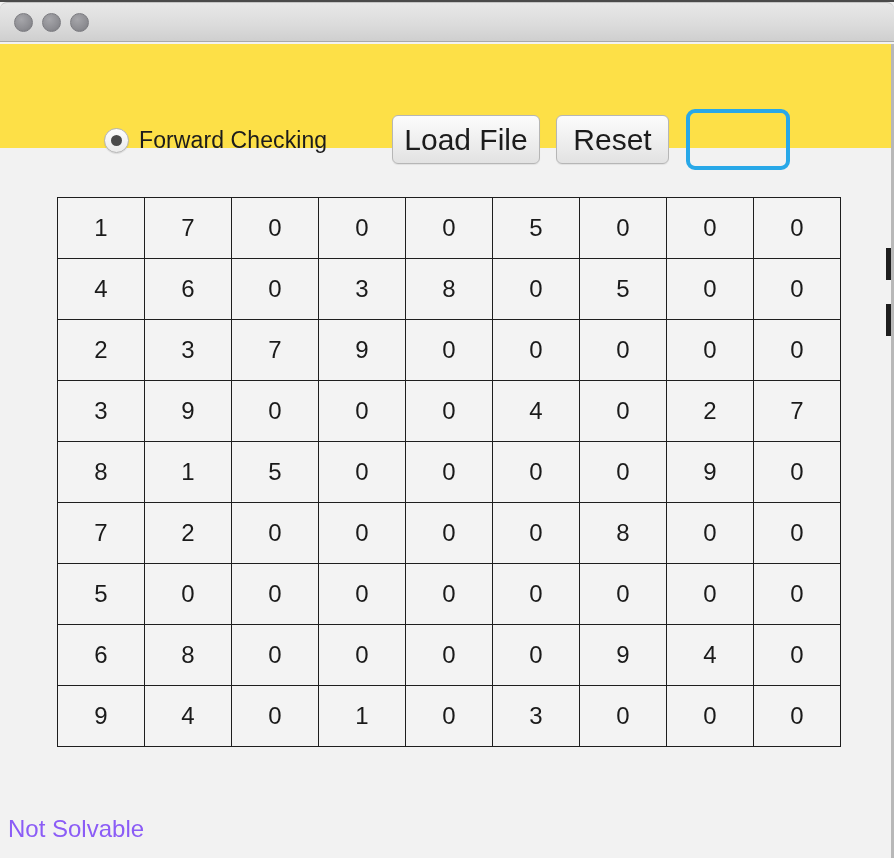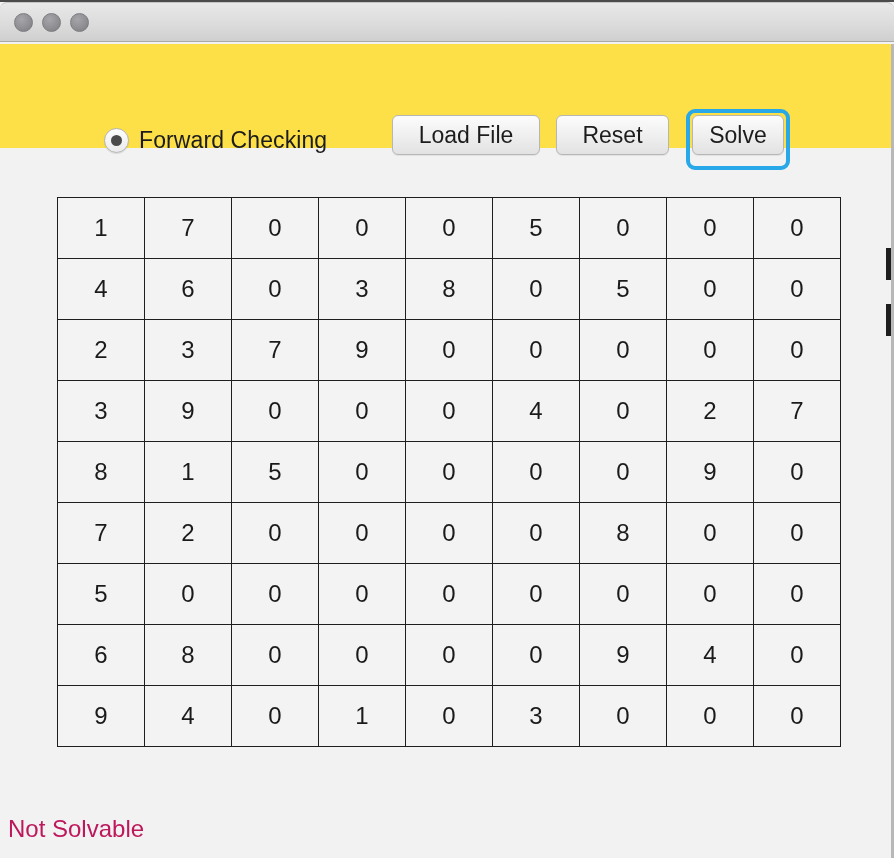--- a/index.html
+++ b/index.html
@@ -106,27 +106,27 @@
   .radio-label {
     font-size: 23px;
     color: #1c1c1c;
     letter-spacing: 0.1px;
     white-space: nowrap;
   }
 
   .btn {
     position: absolute;
     top: 71px;
-    height: 40px;
+    height: 49px;
     background: linear-gradient(to bottom, #fcfcfc 0%, #f0f0f0 48%, #e2e2e2 100%);
     border: 1px solid #b6b6b6;
     border-radius: 6px;
     box-sizing: border-box;
     font-family: "Liberation Sans", sans-serif;
-    font-size: 23px;
+    font-size: 30px;
     color: #1c1c1c;
     cursor: default;
     padding: 8px;
     box-shadow: 0 1px 1px rgba(0,0,0,0.07);
     display: flex;
     align-items: center;
     justify-content: center;
   }
   #btn-load  { left: 392px; width: 148px; }
   #btn-reset { left: 556px; width: 113px; text-align: center; }
@@ -223,21 +223,20 @@
       <span class="radio-outer">
         <span class="radio-inner"></span>
       </span>
       <span class="radio-label">Forward Checking</span>
     </div>
 
     <button class="btn" id="btn-load">Load File</button>
 
     <button class="btn" id="btn-reset">Reset</button>
 
-    <button class="btn" id="btn-solve">Solve</button>
 
     <div class="focus-ring" style="border-color: rgb(40, 168, 232);"></div>
   </div>
 
   <div class="grid-wrap">
     <table class="sudoku">
       <tbody id="sudoku-body">
           <tr>
             <td>1</td>
             <td>7</td>
@@ -334,19 +333,19 @@
             <td>0</td>
             <td>3</td>
             <td>0</td>
             <td>0</td>
             <td>0</td>
           </tr>
         </tbody>
     </table>
   </div>
 
-  <div class="status" style="color: #be185d;">Not Solvable</div>
+  <div class="status" style="color: #8b5cf6;">Not Solvable</div>
 
   <div class="edge-rail"></div>
   <div class="edge-tick" id="edge-tick-1"></div>
   <div class="edge-tick" id="edge-tick-2"></div>
 
 </div>
 
 </body></html>

